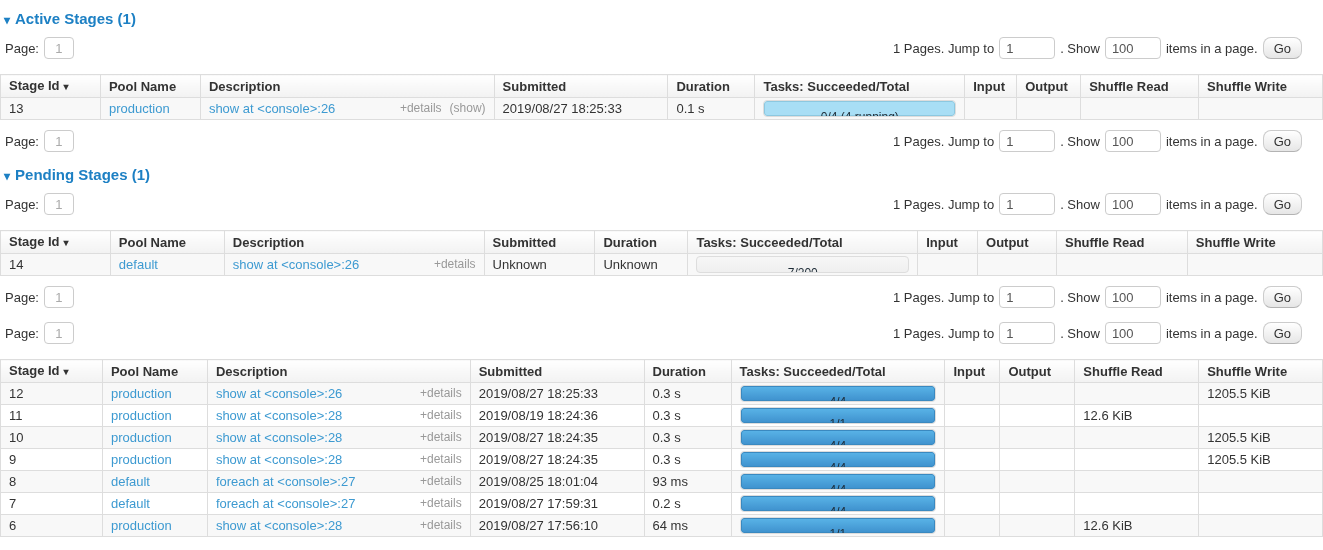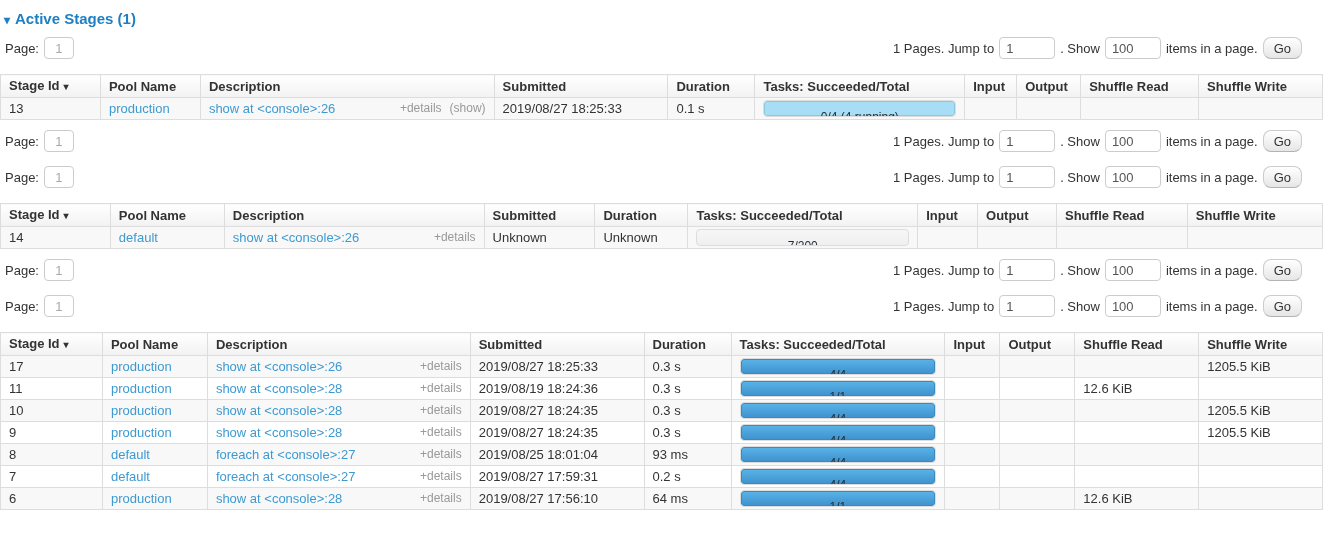--- a/index.html
+++ b/index.html
@@ -140,20 +140,21 @@
       <span>1 Pages. Jump to</span>
       <input class="inp jump-inp" value="1" style="">
       <span>. Show</span>
       <input class="inp show-inp" value="100" style="">
       <span>items in a page.</span>
       <button class="go-btn">Go</button>
     </div>
   </div>
 </section>
     <section class="stage-section">
+      <div class="section-title"><span class="caret">▾</span><span class="title-text">Pending Stages (1)</span></div>
   <div class="pager top">
     <div class="pager-left">
       <span>Page:</span>
       <input class="inp page-inp" value="1" style="">
     </div>
     <div class="pager-right">
       <span>1 Pages. Jump to</span>
       <input class="inp jump-inp" value="1" style="">
       <span>. Show</span>
       <input class="inp show-inp" value="100" style="">
@@ -266,21 +267,21 @@
             <th class="c4"><span>Duration</span></th>
             <th class="c5"><span>Tasks: Succeeded/Total</span></th>
             <th class="c6"><span>Input</span></th>
             <th class="c7"><span>Output</span></th>
             <th class="c8"><span>Shuffle Read</span></th>
             <th class="c9"><span>Shuffle Write</span></th>
           </tr>
         </thead>
         <tbody>
           <tr>
-            <td>17</td>
+            <td>12</td>
             <td><a class="lnk">production</a></td>
             <td>
               <div class="desc-wrap">
                 <a class="lnk">show at &lt;console&gt;:26</a>
                 <span class="spacer"></span>
                 <a class="muted">+details</a>
               </div>
             </td>
             <td>2019/08/27 18:25:33</td>
             <td>0.3 s</td>

